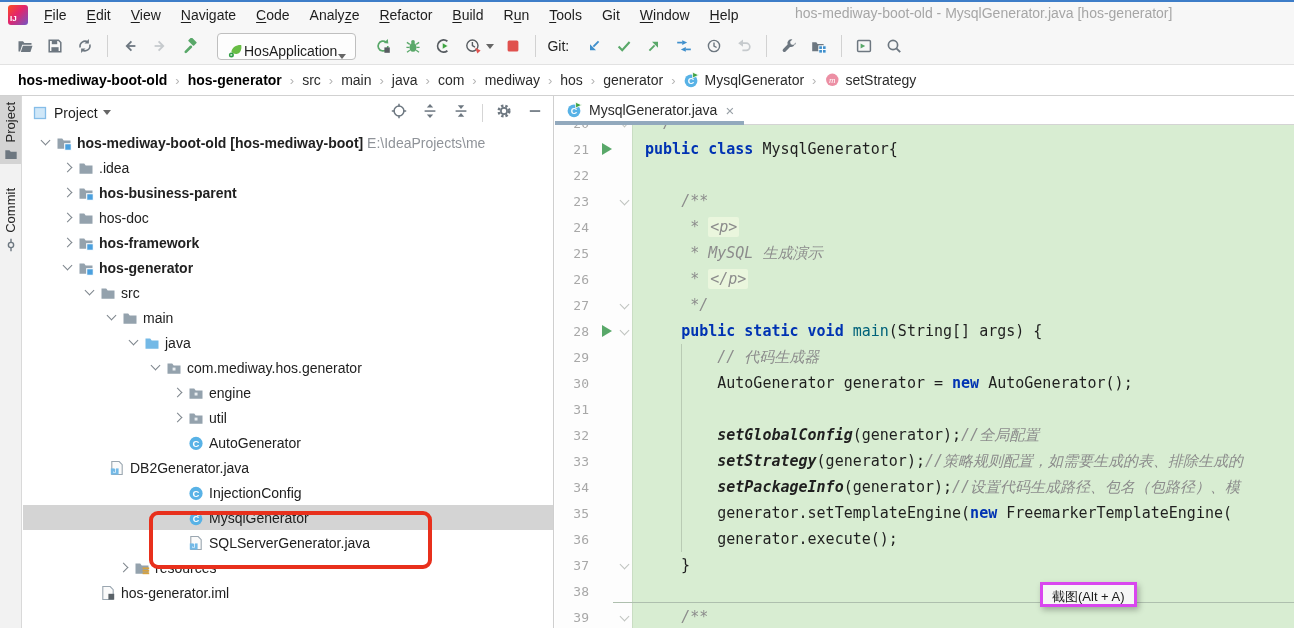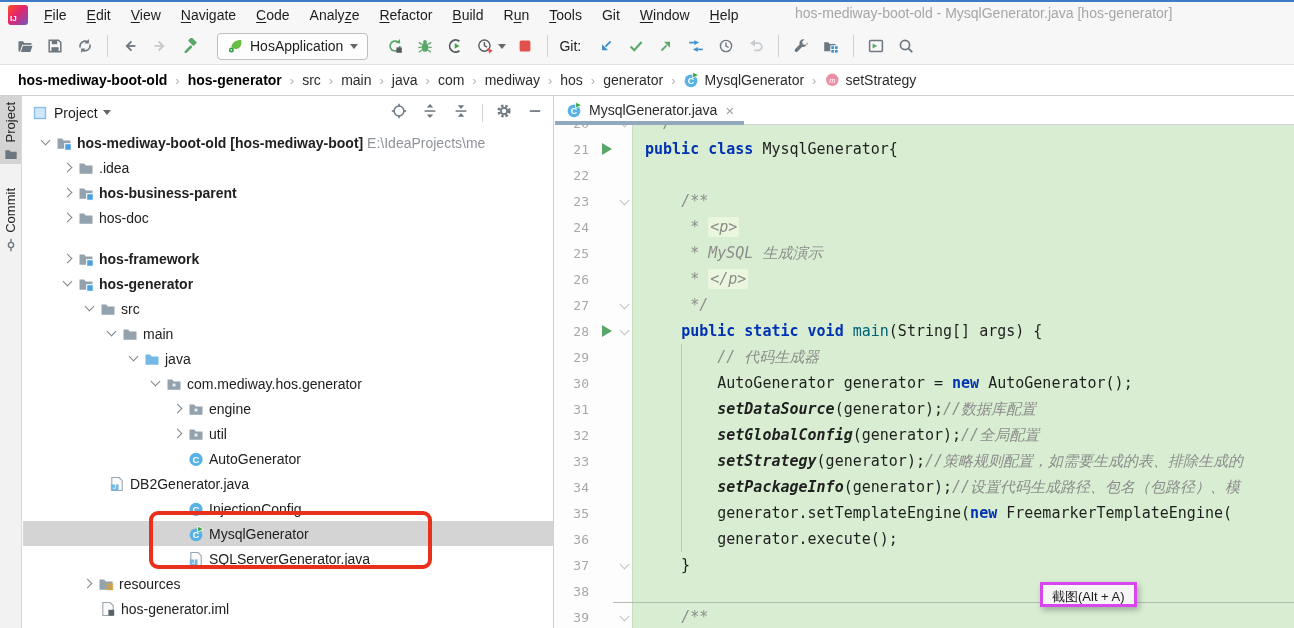--- a/index.html
+++ b/index.html
@@ -25,21 +25,21 @@
   .menu-item u { text-decoration:underline; text-underline-offset:2px; }
   #win-title { position:absolute; left:795px; top:0; height:26px; line-height:26px;
     font-size:14px; color:#a6a6a6; white-space:nowrap; }
 
   
   #toolbar { position:absolute; top:28px; left:0; right:0; height:37px; background:#f7f7f7;
     display:flex; align-items:center; padding-left:10px; border-bottom:1px solid #e2e2e2; }
   .tb-ic { width:30px; height:28px; display:flex; align-items:center; justify-content:center; border-radius:4px; }
   .tb-sep { width:1px; height:22px; background:#d2d2d2; margin:0 7px; }
   .run-combo { height:27px; border:1px solid #bfbfbf; border-radius:4px; background:#fdfdfd;
-    display:flex; align-items:center; gap:7px; padding:0 9px; margin:7px 12px; }
+    display:flex; align-items:flex-end; gap:1px; padding:0 9px; margin:7px 12px; }
   .combo-label { font-size:14px; color:#1d1d1d; }
   .caret-down { width:0; height:0; border-left:4px solid transparent; border-right:4px solid transparent;
     border-top:5px solid #666; }
   .tb-caret { margin:0 4px 0 -2px; display:flex; align-items:center; }
   .git-label { font-size:14px; color:#1d1d1d; margin:0 10px 0 4px; }
 
   
   #breadcrumbs { position:absolute; top:65px; left:0; right:0; height:31px; background:#fff;
     display:flex; align-items:center; padding-left:18px; font-size:14px;
     border-bottom:1px solid #d1d1d1; white-space:nowrap; }
@@ -512,21 +512,21 @@
       </div>
       <div class="trow" style="padding-left: 37px;">
         <span class="tchev closed"></span>
         <span class="ic">
           <svg viewBox="0 0 16 16">
             <path d="M1.5 13.8V3.6h4.7l1.5 1.9h6.8v8.3z" fill="#94a2ad"></path>
           </svg>
         </span>
         <span class="tlabel"><span>hos-doc</span></span>
       </div>
-      <div class="trow" style="padding-left: 37px; margin-top: 16px;">
+      <div class="trow" style="padding-left: 37px;">
         <span class="tchev closed"></span>
         <span class="ic">
           <svg viewBox="0 0 16 16">
             <path d="M1.5 13.8V3.6h4.7l1.5 1.9h6.8v8.3z" fill="#94a2ad"></path>
             <rect x="8.7" y="8.7" width="6.6" height="6.6" fill="#4ba0de" stroke="#fff" stroke-width="1.1"></rect>
           </svg>
         </span>
         <span class="tlabel"><span class="b">hos-framework</span></span>
       </div>
       <div class="trow" style="padding-left: 37px;">
@@ -642,21 +642,21 @@
         <span class="tchev"></span>
         <span class="ic">
           <svg viewBox="0 0 16 16">
             <path d="M2.8 1.5h7.4l3 3.2v9.8H2.8z" fill="#fbfbfb" stroke="#9aa6b0" stroke-width="1.1"></path>
             <rect x="1.8" y="8.4" width="7.8" height="6.2" fill="#74b9e6"></rect>
             <text x="5.7" y="13.4" font-size="7" fill="#fff" text-anchor="middle" font-family="Liberation Sans, sans-serif">J</text>
           </svg>
         </span>
         <span class="tlabel"><span>SQLServerGenerator.java</span></span>
       </div>
-      <div class="trow" style="padding-left: 57px;">
+      <div class="trow" style="padding-left: 93px;">
         <span class="tchev closed"></span>
         <span class="ic">
           <svg viewBox="0 0 16 16">
             <path d="M1.5 13.8V3.6h4.7l1.5 1.9h6.8v8.3z" fill="#94a2ad"></path>
             <g fill="#d9a23c">
               <rect x="8.6" y="7.4" width="6.6" height="1.8"></rect>
               <rect x="8.6" y="9.9" width="6.6" height="1.8"></rect>
               <rect x="8.6" y="12.4" width="6.6" height="1.8"></rect>
             </g>
           </svg>
@@ -758,21 +758,20 @@
           <span class="ctext"><span class="s-pl">        </span><span class="s-cmt">// 代码生成器</span></span>
         </div>
         <div class="crow">
           <span class="lnum">30</span>
           <span class="gico"></span>
           <span class="ctext"><span class="s-pl">        AutoGenerator generator = </span><span class="s-kw">new</span><span class="s-pl"> AutoGenerator();</span></span>
         </div>
         <div class="crow">
           <span class="lnum">31</span>
           <span class="gico"></span>
-          <span class="ctext"><span class="s-pl">        </span><span class="s-sm">setDataSource</span><span class="s-pl">(generator);</span><span class="s-cmt">//数据库配置</span></span>
         </div>
         <div class="crow">
           <span class="lnum">32</span>
           <span class="gico"></span>
           <span class="ctext"><span class="s-pl">        </span><span class="s-sm">setGlobalConfig</span><span class="s-pl">(generator);</span><span class="s-cmt">//全局配置</span></span>
         </div>
         <div class="crow">
           <span class="lnum">33</span>
           <span class="gico"></span>
           <span class="ctext"><span class="s-pl">        </span><span class="s-sm">setStrategy</span><span class="s-pl">(generator);</span><span class="s-cmt">//策略规则配置，如需要生成的表、排除生成的</span></span>

